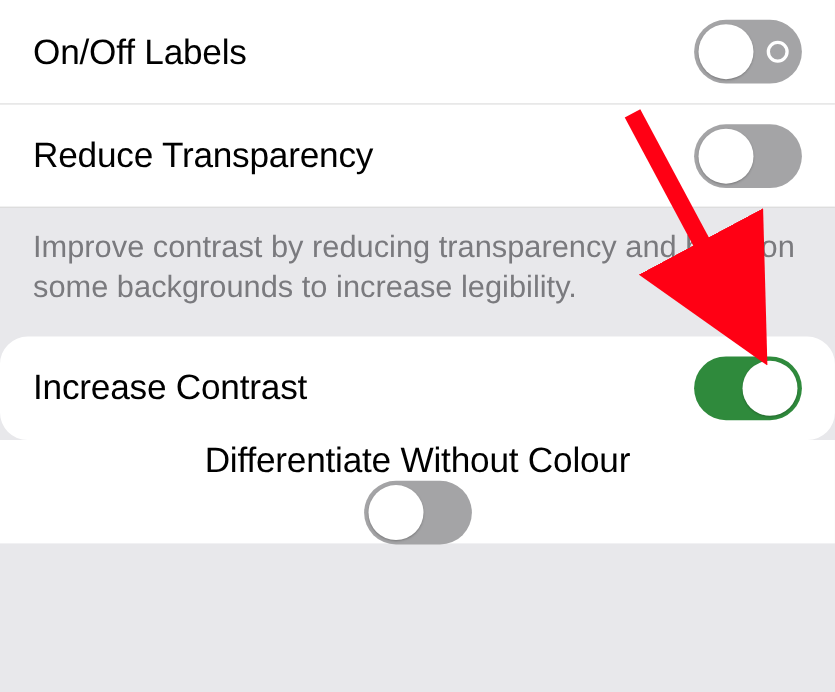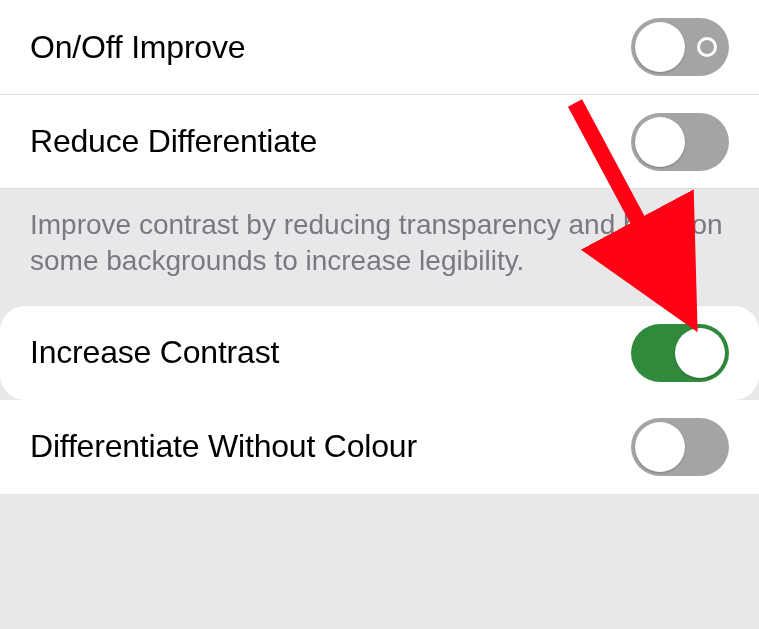--- a/index.html
+++ b/index.html
@@ -67,45 +67,45 @@
     position: absolute;
     pointer-events: none;
   }
 </style>
 </head>
 <body>
 
 <div class="container">
 
   <div class="row">
-    <span class="label">On/Off Improve</span>
+    <span class="label">On/Off Labels</span>
     <div class="toggle">
       <span class="knob"></span>
       <span class="onoff-label"></span>
     </div>
   </div>
 
   <div class="row">
-    <span class="label">Reduce Differentiate</span>
+    <span class="label">Reduce Transparency</span>
     <div class="toggle">
       <span class="knob"></span>
     </div>
   </div>
 
   <div class="desc">Improve contrast by reducing transparency and blurs on some backgrounds to increase legibility.</div>
 
   <div class="row" style="border-top:none;border-radius:25px;">
     <span class="label">Increase Contrast</span>
     <div class="toggle on">
       <span class="knob"></span>
     </div>
   </div>
 
 
-  <div class="row" style="border-top:none;">
+  <div class="row" style="border-top:none;flex-direction:column;">
     <span class="label">Differentiate Without Colour</span>
     <div class="toggle">
       <span class="knob"></span>
     </div>
   </div>
 
 </div>
 
 <svg class="arrow" width="759" height="629" style="left:0;top:0;">
   <defs>

